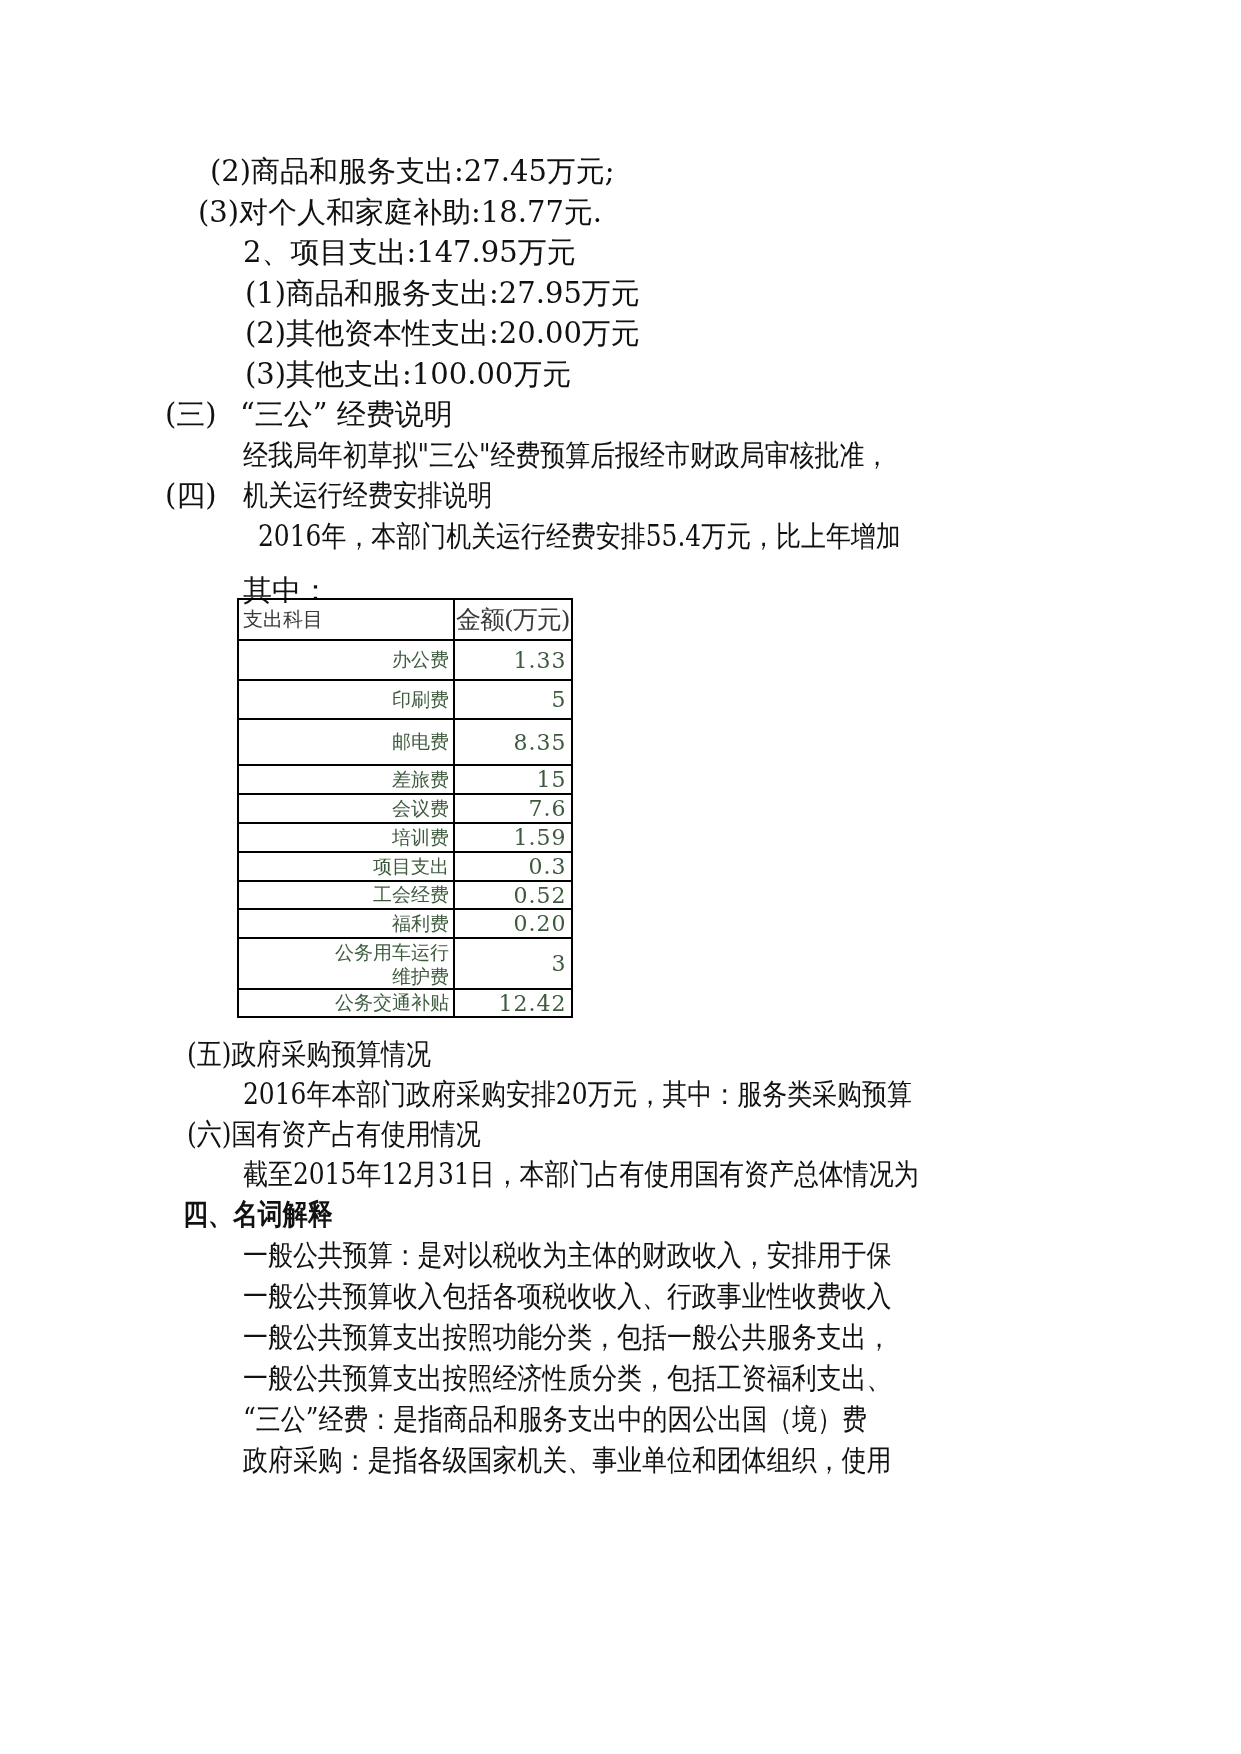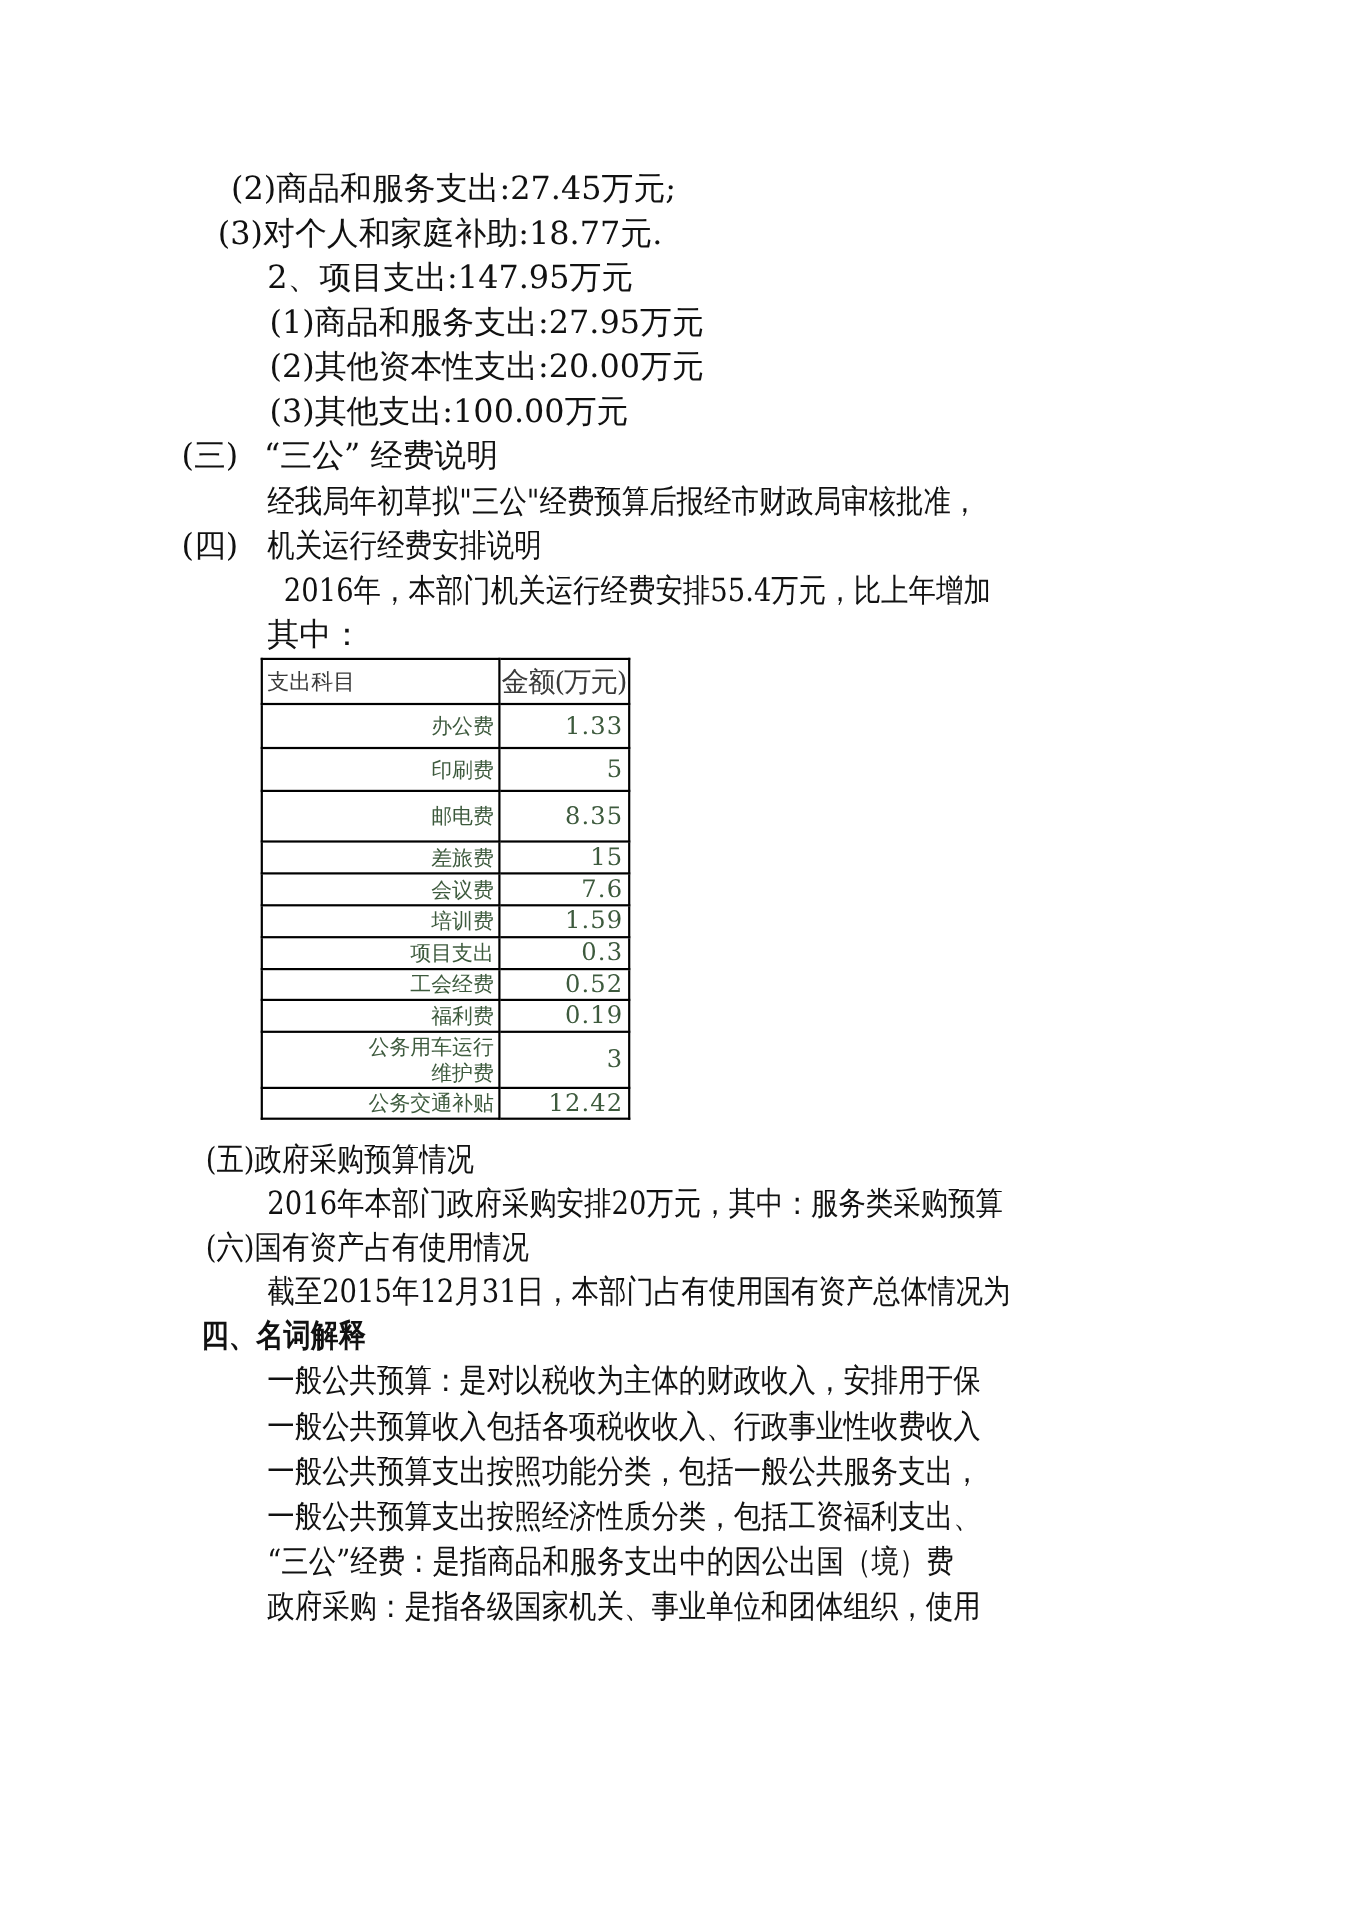--- a/index.html
+++ b/index.html
@@ -115,21 +115,21 @@
     <div class="line" style="left:245px; top:314px;">(2)其他资本性支出:20.00万元</div>
     <div class="line" style="left:245px; top:355px;">(3)其他支出:100.00万元</div>
 
     <div class="line" style="left:165px; top:395px;">(三)</div>
     <div class="line" style="left:240px; top:395px;">“三公” 经费说明</div>
     <div class="line condensed" style="left:243px; top:436px;">经我局年初草拟"三公"经费预算后报经市财政局审核批准，</div>
 
     <div class="line" style="left:165px; top:476px;">(四)</div>
     <div class="line condensed" style="left:243px; top:476px;">机关运行经费安排说明</div>
     <div class="line condensed" style="left:258px; top:517px;">2016年，本部门机关运行经费安排55.4万元，比上年增加</div>
-    <div class="line" style="left:243px; top:557px;">其中：</div>
+    <div class="line" style="left:243px; top:571px;">其中：</div>
 
     <table class="expense-table">
       <colgroup>
         <col class="c1">
         <col class="c2">
       </colgroup>
       <tbody>
           <tr style="height:41px;">
         <td class="hdr-item">支出科目</td>
         <td class="hdr-amount">金额(万元)</td>
@@ -161,21 +161,21 @@
       <tr style="height:29px;">
         <td class="item">项目支出</td>
         <td class="amount">0.3</td>
       </tr>
       <tr style="height:28px;">
         <td class="item">工会经费</td>
         <td class="amount">0.52</td>
       </tr>
       <tr style="height:29px;">
         <td class="item">福利费</td>
-        <td class="amount">0.19</td>
+        <td class="amount">0.20</td>
       </tr>
       <tr style="height:51px;">
         <td class="item wrap"><span class="indent"></span><span>公务用车运行</span><br><span>维护费</span></td>
         <td class="amount">3</td>
       </tr>
       <tr style="height:22px;">
         <td class="item">公务交通补贴</td>
         <td class="amount">12.42</td>
       </tr>
     </tbody>

